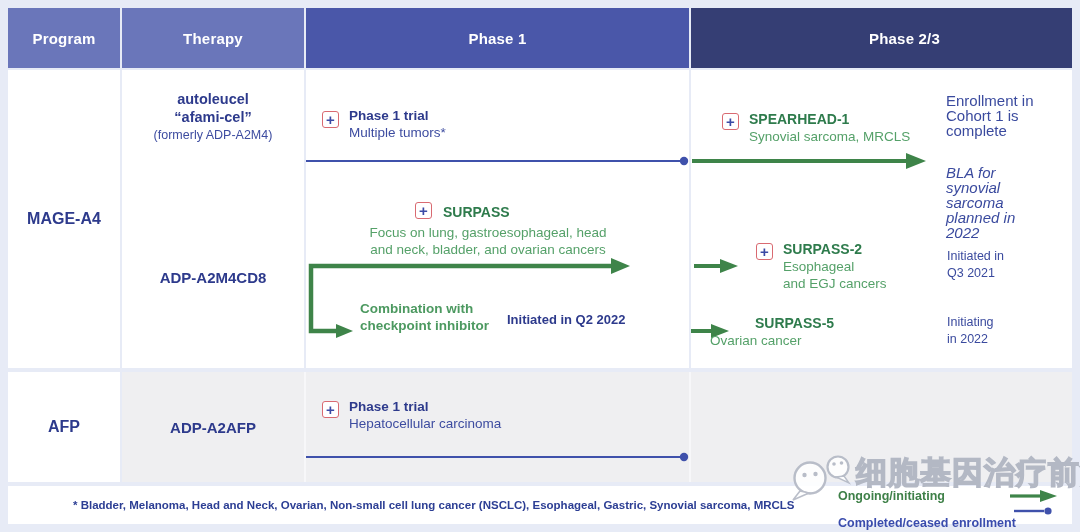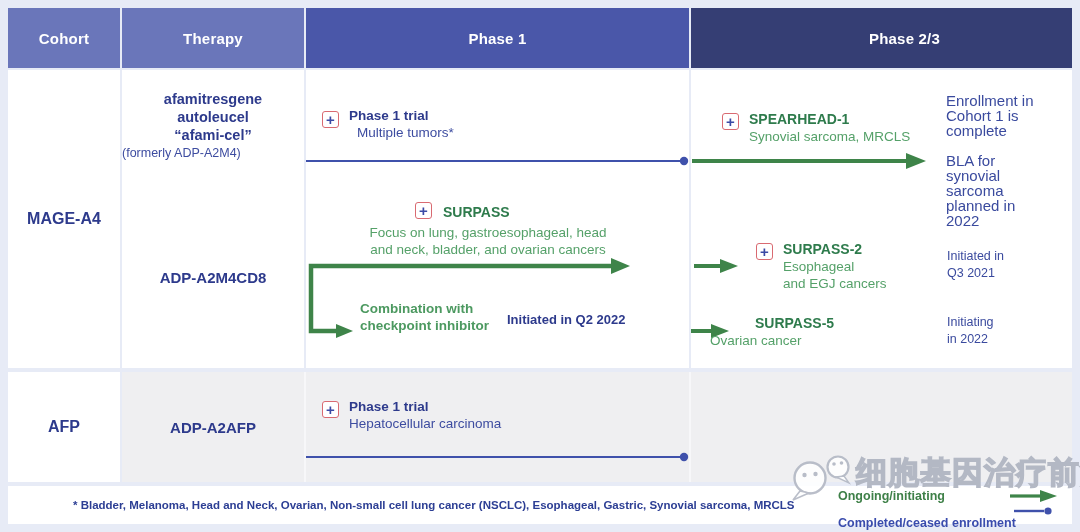--- a/index.html
+++ b/index.html
@@ -24,21 +24,21 @@
   
   .cell-white { background:#ffffff; }
   .cell-gray  { background:#efeff1; }
   .vdiv { width:2px; background:#e7ebf6; }
 
   
   .prog-label { display:flex; align-items:center; justify-content:center;
     font-weight:700; font-size:16px; color:#2d3a8c; }
   .therapy-name { text-align:center; color:#2d3a8c; font-weight:700;
     font-size:14.5px; line-height:18px; }
-  .therapy-former { color:#3d4ca0; font-weight:400;
+  .therapy-former { text-align:center; color:#3d4ca0; font-weight:400;
     font-size:12.5px; line-height:15px; margin-top:2px; }
 
   
   .navy-title { font-weight:700; font-size:13.5px; color:#2d3a8c; line-height:17px; }
   .navy-sub   { font-weight:400; font-size:13.5px; color:#3d4ca0; line-height:17px; }
   .green-title{ font-weight:700; font-size:14px;  color:#2e7b4c; line-height:18px; }
   .green-sub  { font-weight:400; font-size:13.5px; color:#55a169; line-height:17px; }
   .green-combo{ font-weight:600; font-size:13.5px; color:#4c9960; line-height:17px; }
   .note       { font-weight:400; font-size:15px;   color:#3a4a9e; line-height:15px; }
   .status     { font-weight:400; font-size:12.5px; color:#3a4a9e; line-height:17px; }
@@ -62,21 +62,21 @@
     font-size:31px; font-weight:700; letter-spacing:1px;
     color:rgba(176,181,194,0.45);
     -webkit-text-stroke:1.4px #b3b8c4;
     white-space:nowrap;
   }
   svg { display:block; }
 </style>
 </head>
 <body>
 
-<div class="abs hcell light" style="left:8px; top:8px; width:112px; height:60px;">Cohort</div>
+<div class="abs hcell light" style="left:8px; top:8px; width:112px; height:60px;">Program</div>
 <div class="abs hcell light" style="left:122px; top:8px; width:182px; height:60px;">Therapy</div>
 <div class="abs hcell mid" style="left:306px; top:8px; width:383px; height:60px;">Phase 1</div>
 <div class="abs hcell dark" style="left:691px; top:8px; width:381px; height:60px;">Phase 2/3</div>
 
 <div class="abs cell-white" style="left:8px; top:70px; width:1064px; height:298px;"></div>
 <div class="abs vdiv" style="left:120px; top:70px; height:298px;"></div>
 <div class="abs vdiv" style="left:304px; top:70px; height:298px;"></div>
 <div class="abs vdiv" style="left:689px; top:70px; height:298px;"></div>
 
 <div class="abs cell-white" style="left:8px; top:372px; width:112px; height:110px;"></div>
@@ -136,38 +136,37 @@
     <circle cx="804.5" cy="475" r="2.2" fill="#b3b8c4"></circle>
     <circle cx="815.5" cy="474" r="2.2" fill="#b3b8c4"></circle>
     <circle cx="834" cy="464" r="1.8" fill="#b3b8c4"></circle>
     <circle cx="841.5" cy="463" r="1.8" fill="#b3b8c4"></circle>
   </g>
 </svg>
 
 <div class="abs prog-label" style="left:8px; top:70px; width:112px; height:298px;">MAGE-A4</div>
 
 <div class="abs" style="left:122px; top:90px; width:182px;">
-  <div class="therapy-name">afamitresgene</div>
   <div class="therapy-name">autoleucel</div>
   <div class="therapy-name">“afami-cel”</div>
   <div class="therapy-former">(formerly ADP-A2M4)</div>
 </div>
 
 <div class="abs therapy-name" style="left:122px; top:269px; width:182px; font-size:15px;">ADP-A2M4CD8</div>
 
 <div class="abs plus-icon" style="left:322px; top:111px;">+</div>
 <div class="abs navy-title" style="left:349px; top:107px;">Phase 1 trial</div>
-<div class="abs navy-sub" style="left:349px; top:124px;margin-left:8px;">Multiple tumors*</div>
+<div class="abs navy-sub" style="left:349px; top:124px;">Multiple tumors*</div>
 
 <div class="abs plus-icon" style="left:722px; top:113px;">+</div>
 <div class="abs green-title" style="left:749px; top:110px;">SPEARHEAD-1</div>
 <div class="abs green-sub" style="left:749px; top:128px;">Synovial sarcoma, MRCLS</div>
 
 <div class="abs note" style="left:946px; top:93px; width:100px;">Enrollment in Cohort 1 is complete</div>
-<div class="abs note" style="left:946px; top:153px; width:102px;">BLA for synovial sarcoma planned in 2022</div>
+<div class="abs note" style="left:946px; top:165px; width:102px;font-style:italic;">BLA for synovial sarcoma planned in 2022</div>
 
 <div class="abs plus-icon" style="left:415px; top:202px;">+</div>
 <div class="abs green-title" style="left:443px; top:203px;">SURPASS</div>
 <div class="abs green-sub" style="left:352px; top:224px; width:272px; text-align:center;">Focus on lung, gastroesophageal, head</div>
 <div class="abs green-sub" style="left:352px; top:241px; width:272px; text-align:center;">and neck, bladder, and ovarian cancers</div>
 
 <div class="abs green-combo" style="left:360px; top:300px; font-weight:700;text-align:center;">Combination with</div>
 <div class="abs green-combo" style="left:360px; top:317px;">checkpoint inhibitor</div>
 <div class="abs status-bold" style="left:507px; top:312px;">Initiated in Q2 2022</div>
 

